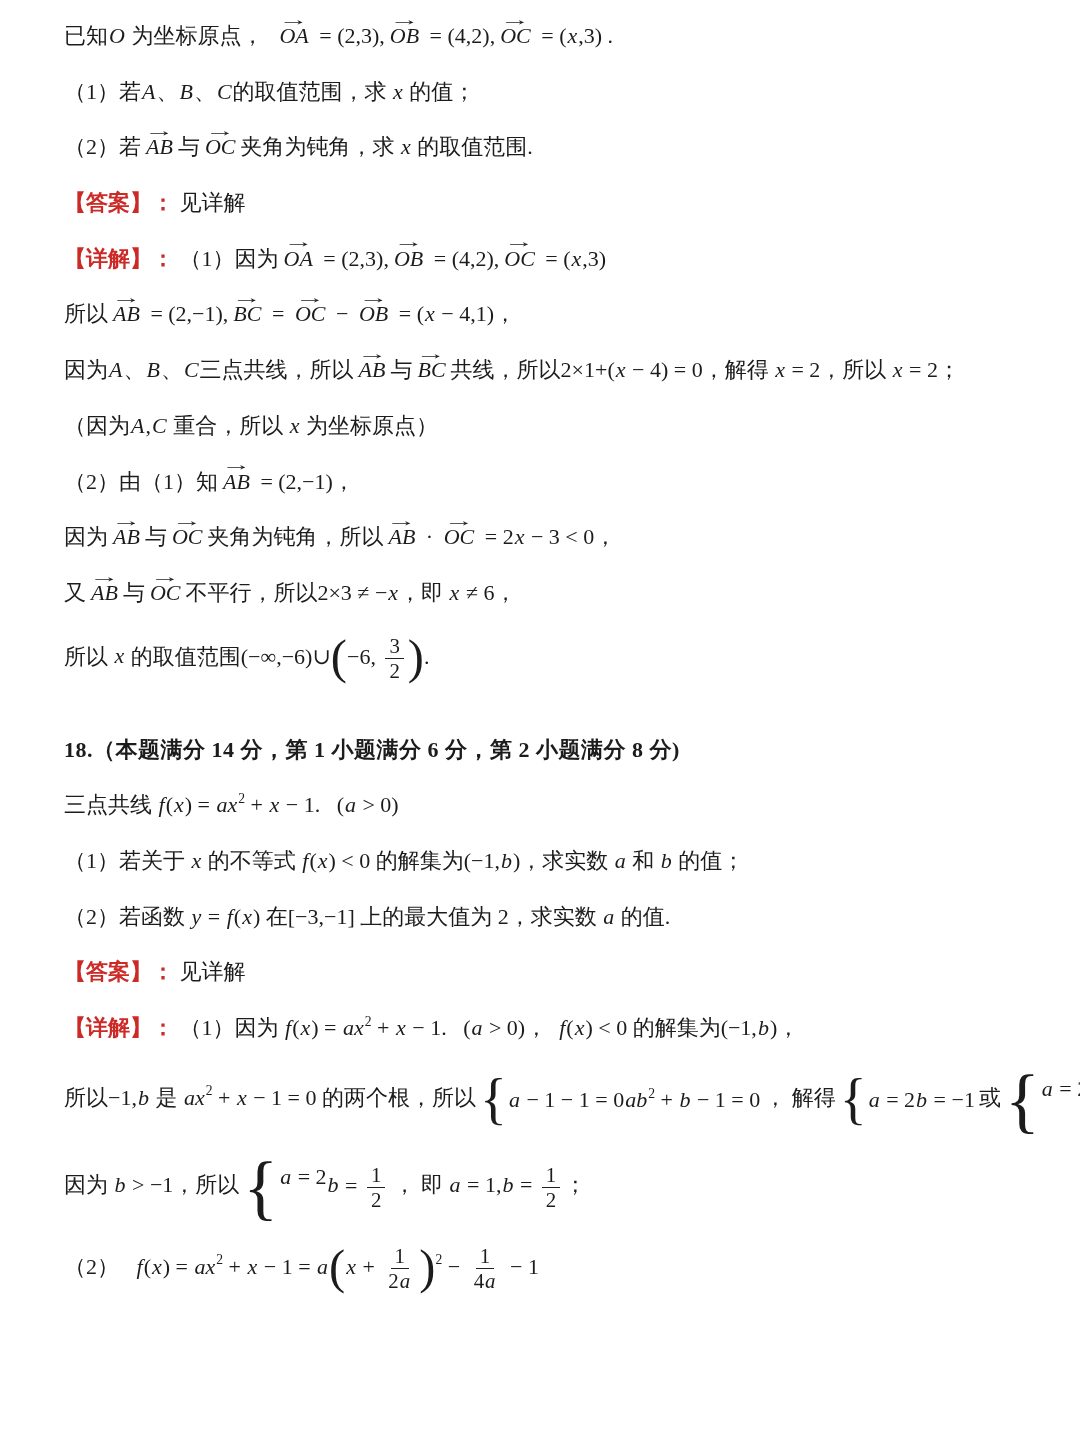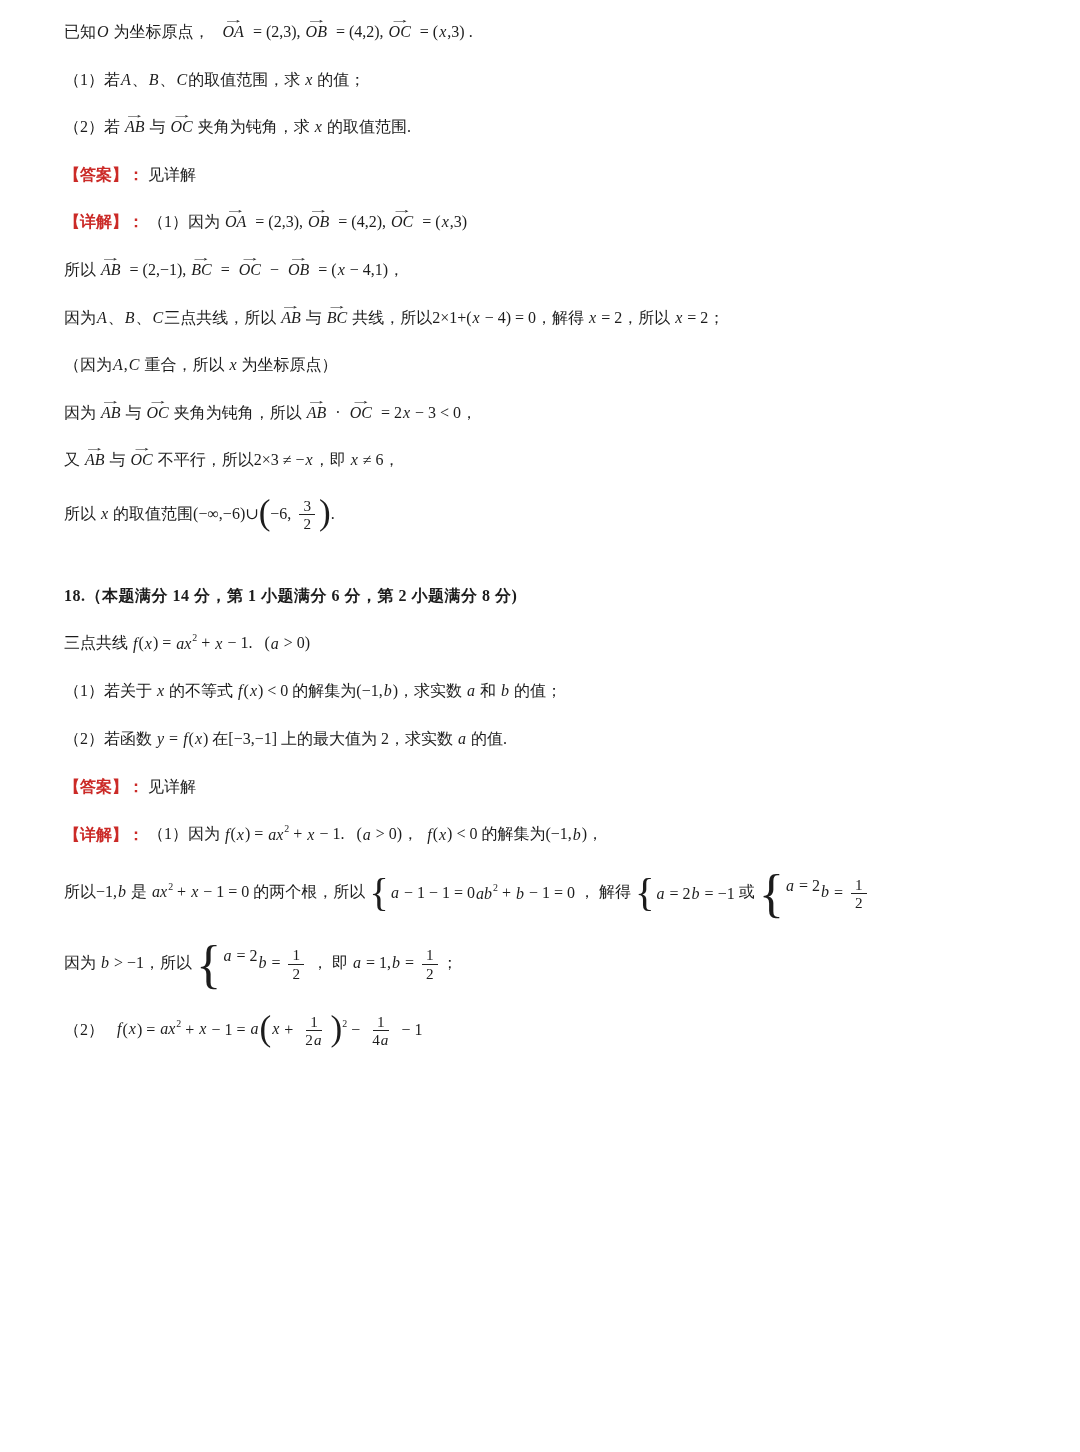--- a/index.html
+++ b/index.html
@@ -1,17 +1,17 @@
 <!DOCTYPE html>
 <html><head>
 <meta charset="utf-8">
 <style>
   html,body{margin:0;padding:0;background:#ffffff;}
   body{width:1080px;min-height:1452px;font-family:"Liberation Serif","DejaVu Serif",serif;color:#1c1c1c;}
-  #doc{padding:8px 58px 40px 64px;font-size:16px;}
+  #doc{padding:8px 58px 40px 64px;font-size:22px;}
   .line{display:block;white-space:pre;padding:13px 0;line-height:1.35;}
   .line.heading{margin-top:26px;}
   .cn{font-family:inherit;}
   .b{font-weight:bold;letter-spacing:0.5px;}
   .red{color:#cb2a27;font-weight:bold;margin-top:28px;}
   .it{font-style:italic;padding:0 1px;}
   .rm{}
   .vec{font-style:italic;display:inline-block;position:relative;margin:0 3px;padding:0 2px;}
   .vec::after{content:"\2192";position:absolute;left:0;right:0;top:-0.78em;font-size:0.72em;
     font-style:normal;text-align:center;transform:scaleX(1.9);}
@@ -31,20 +31,21 @@
 
 <div id="doc">
     <div class="line"><span class="cn">已知</span><span class="it">O</span><span class="cn"> 为坐标原点，  </span><span class="vec">OA</span><span class="rm"> = (2,3),</span><span class="vec">OB</span><span class="rm"> = (4,2),</span><span class="vec">OC</span><span class="rm"> = (</span><span class="it">x</span><span class="rm">,3) .</span></div>
     <div class="line"><span class="cn">（1）若</span><span class="it">A</span><span class="cn">、</span><span class="it">B</span><span class="cn">、</span><span class="it">C</span><span class="cn">的取值范围，求 </span><span class="it">x</span><span class="cn"> 的值；</span></div>
     <div class="line"><span class="cn">（2）若</span><span class="vec">AB</span><span class="cn">与</span><span class="vec">OC</span><span class="cn">夹角为钝角，求 </span><span class="it">x</span><span class="cn"> 的取值范围.</span></div>
     <div class="line"><span class="red">【答案】：</span><span class="cn"> 见详解</span></div>
     <div class="line"><span class="red">【详解】：</span><span class="cn"> （1）因为</span><span class="vec">OA</span><span class="rm"> = (2,3),</span><span class="vec">OB</span><span class="rm"> = (4,2),</span><span class="vec">OC</span><span class="rm"> = (</span><span class="it">x</span><span class="rm">,3)</span></div>
     <div class="line"><span class="cn">所以</span><span class="vec">AB</span><span class="rm"> = (2,−1),</span><span class="vec">BC</span><span class="rm"> = </span><span class="vec">OC</span><span class="rm"> − </span><span class="vec">OB</span><span class="rm"> = (</span><span class="it">x</span><span class="rm"> − 4,1)</span><span class="cn">，</span></div>
     <div class="line"><span class="cn">因为</span><span class="it">A</span><span class="cn">、</span><span class="it">B</span><span class="cn">、</span><span class="it">C</span><span class="cn">三点共线，所以</span><span class="vec">AB</span><span class="cn">与</span><span class="vec">BC</span><span class="cn">共线，所以</span><span class="rm">2×1+(</span><span class="it">x</span><span class="rm"> − 4) = 0</span><span class="cn">，解得 </span><span class="it">x</span><span class="rm"> = 2</span><span class="cn">，所以 </span><span class="it">x</span><span class="rm"> = 2</span><span class="cn">；</span></div>
     <div class="line"><span class="cn">（因为</span><span class="it">A</span><span class="rm">,</span><span class="it">C</span><span class="cn"> 重合，所以 </span><span class="it">x</span><span class="cn"> 为坐标原点）</span></div>
+    <div class="line"><span class="cn">（2）由（1）知</span><span class="vec">AB</span><span class="rm"> = (2,−1)</span><span class="cn">，</span></div>
     <div class="line"><span class="cn">因为</span><span class="vec">AB</span><span class="cn">与</span><span class="vec">OC</span><span class="cn">夹角为钝角，所以</span><span class="vec">AB</span><span class="rm"> · </span><span class="vec">OC</span><span class="rm"> = 2</span><span class="it">x</span><span class="rm"> − 3 &lt; 0</span><span class="cn">，</span></div>
     <div class="line"><span class="cn">又</span><span class="vec">AB</span><span class="cn">与</span><span class="vec">OC</span><span class="cn">不平行，所以</span><span class="rm">2×3 ≠ −</span><span class="it">x</span><span class="cn">，即 </span><span class="it">x</span><span class="rm"> ≠ 6</span><span class="cn">，</span></div>
     <div class="line"><span class="cn">所以 </span><span class="it">x</span><span class="cn"> 的取值范围</span><span class="rm">(−∞,−6)∪</span><span class="big" style="font-size: 2.2em;">(</span><span class="rm">−6, </span><span class="frac"><span class="num">3</span><span class="den">2</span></span><span class="big" style="font-size: 2.2em;">)</span><span class="rm">.</span></div>
     <div class="line heading"><span class="b">18.（本题满分 14 分，第 1 小题满分 6 分，第 2 小题满分 8 分)</span></div>
     <div class="line"><span class="cn">三点共线 </span><span class="it">f</span><span class="rm">(</span><span class="it">x</span><span class="rm">) = </span><span class="it">ax</span><sup class="sup">2</sup><span class="rm"> + </span><span class="it">x</span><span class="rm"> − 1.   (</span><span class="it">a</span><span class="rm"> &gt; 0)</span></div>
     <div class="line"><span class="cn">（1）若关于 </span><span class="it">x</span><span class="cn"> 的不等式 </span><span class="it">f</span><span class="rm">(</span><span class="it">x</span><span class="rm">) &lt; 0</span><span class="cn"> 的解集为</span><span class="rm">(−1,</span><span class="it">b</span><span class="rm">)</span><span class="cn">，求实数 </span><span class="it">a</span><span class="cn"> 和 </span><span class="it">b</span><span class="cn"> 的值；</span></div>
     <div class="line"><span class="cn">（2）若函数 </span><span class="it">y</span><span class="rm"> = </span><span class="it">f</span><span class="rm">(</span><span class="it">x</span><span class="rm">)</span><span class="cn"> 在</span><span class="rm">[−3,−1]</span><span class="cn"> 上的最大值为 </span><span class="rm">2</span><span class="cn">，求实数 </span><span class="it">a</span><span class="cn"> 的值.</span></div>
     <div class="line"><span class="red">【答案】：</span><span class="cn"> 见详解</span></div>
     <div class="line"><span class="red">【详解】：</span><span class="cn"> （1）因为 </span><span class="it">f</span><span class="rm">(</span><span class="it">x</span><span class="rm">) = </span><span class="it">ax</span><sup class="sup">2</sup><span class="rm"> + </span><span class="it">x</span><span class="rm"> − 1.   (</span><span class="it">a</span><span class="rm"> &gt; 0)</span><span class="cn">，  </span><span class="it">f</span><span class="rm">(</span><span class="it">x</span><span class="rm">) &lt; 0</span><span class="cn"> 的解集为</span><span class="rm">(−1,</span><span class="it">b</span><span class="rm">)</span><span class="cn">，</span></div>
     <div class="line"><span class="cn">所以</span><span class="rm">−1,</span><span class="it">b</span><span class="cn"> 是 </span><span class="it">ax</span><sup class="sup">2</sup><span class="rm"> + </span><span class="it">x</span><span class="rm"> − 1 = 0</span><span class="cn"> 的两个根，所以</span><span class="cases"><span class="brace" style="font-size: 2.55em;">{</span><span class="stack"><span class="crow"><span class="it">a</span><span class="rm"> − 1 − 1 = 0</span></span><span class="crow"><span class="it">ab</span><sup class="sup">2</sup><span class="rm"> + </span><span class="it">b</span><span class="rm"> − 1 = 0</span></span></span></span><span class="cn">， 解得</span><span class="cases"><span class="brace" style="font-size: 2.55em;">{</span><span class="stack"><span class="crow"><span class="it">a</span><span class="rm"> = 2</span></span><span class="crow"><span class="it">b</span><span class="rm"> = −1</span></span></span></span><span class="cn">或</span><span class="cases"><span class="brace" style="font-size: 3.3em;">{</span><span class="stack"><span class="crow"><span class="it">a</span><span class="rm"> = 2</span></span><span class="crow"><span class="it">b</span><span class="rm"> = </span><span class="frac"><span class="num">1</span><span class="den">2</span></span></span></span></span></div>

